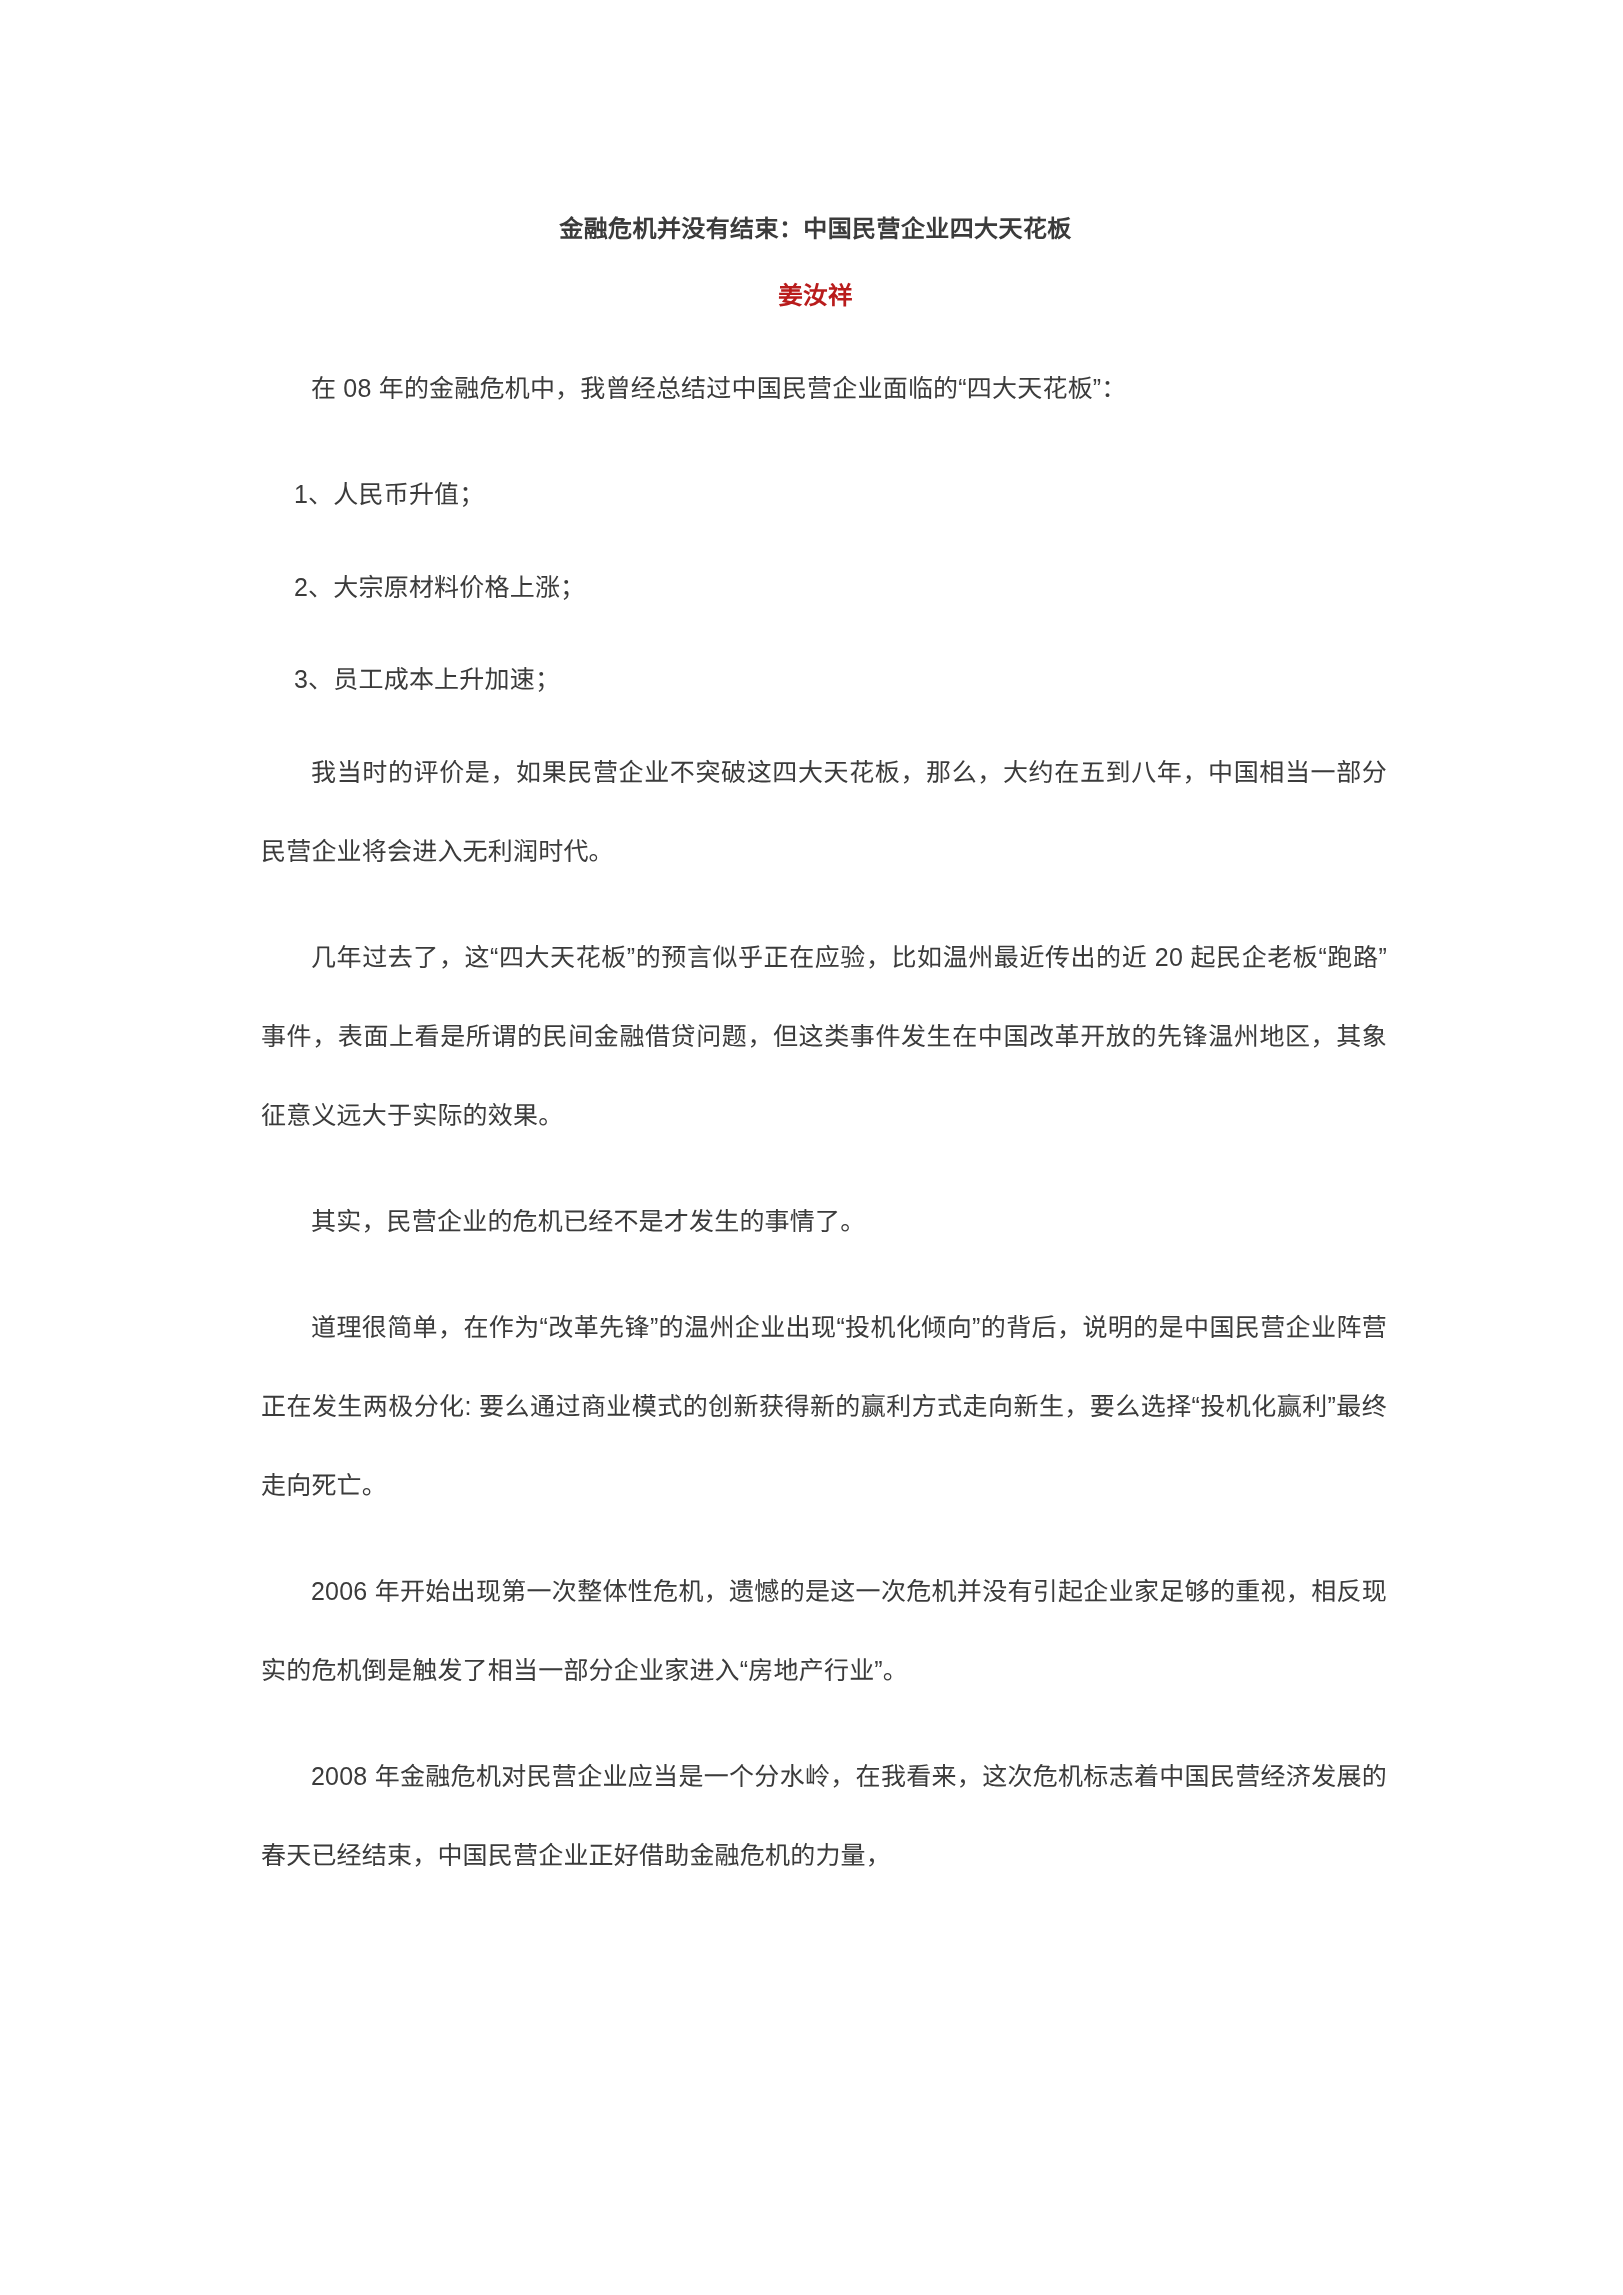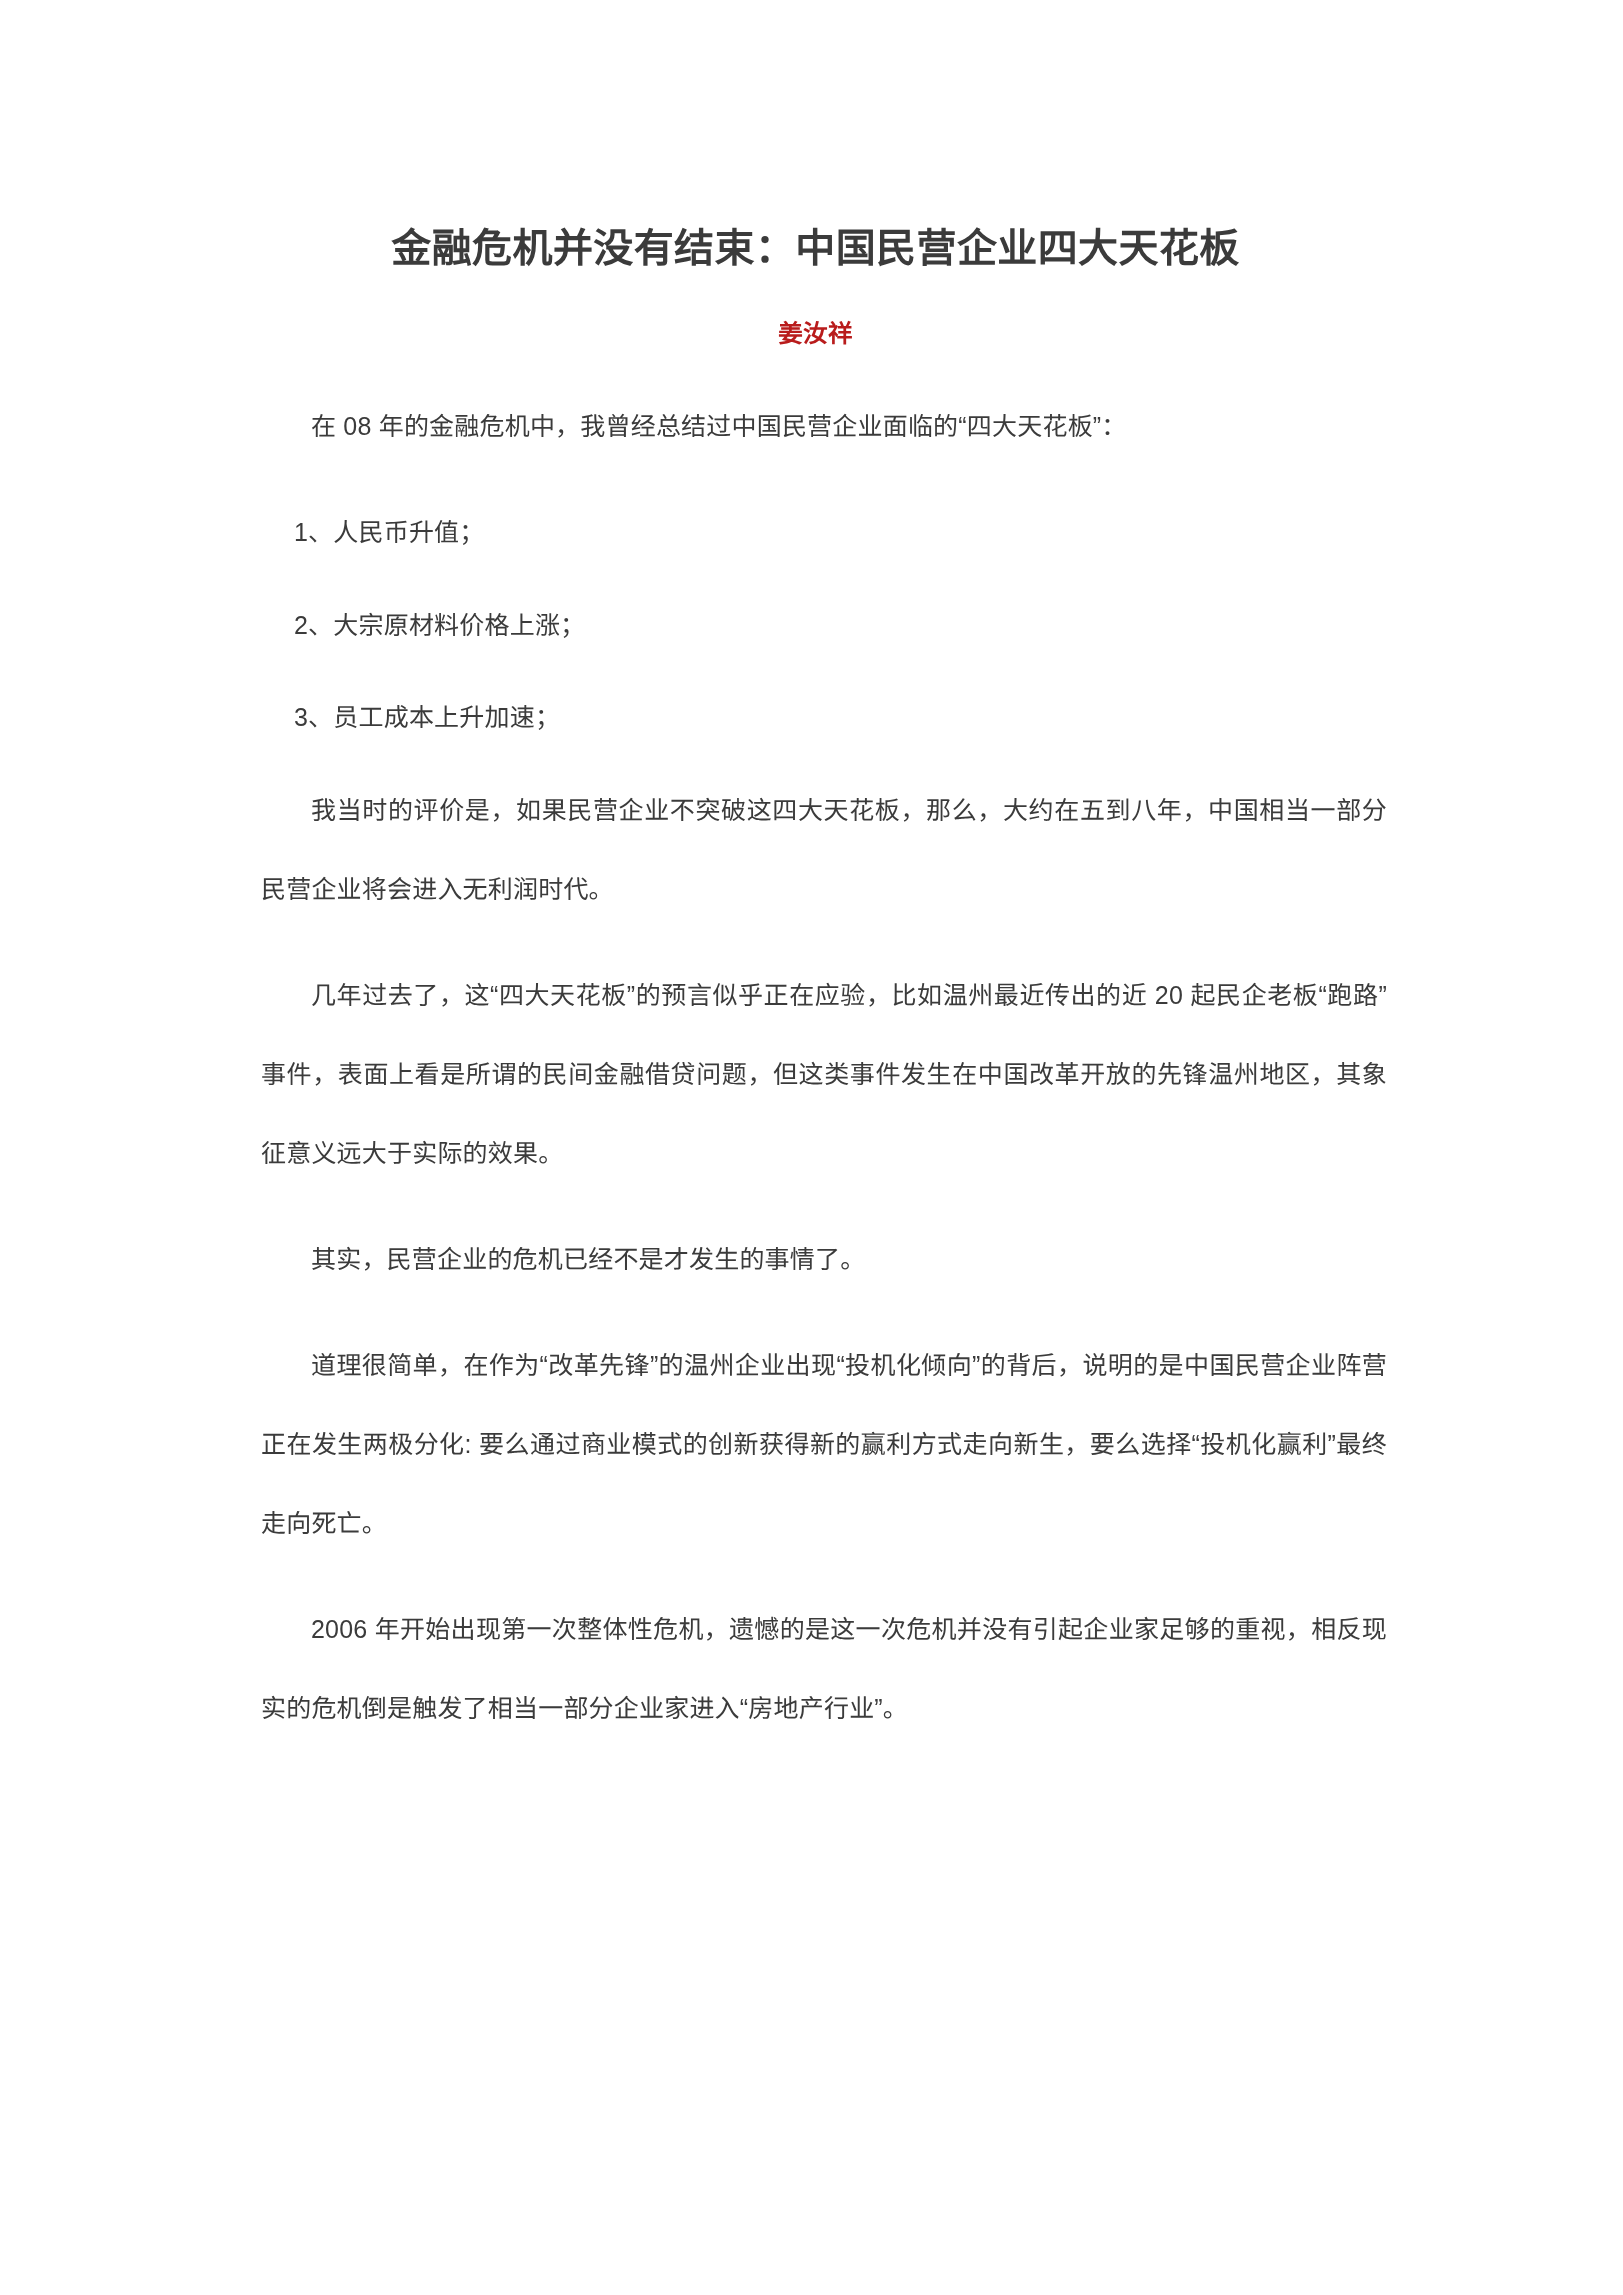--- a/index.html
+++ b/index.html
@@ -22,23 +22,23 @@
     box-sizing: border-box;
     overflow: hidden;
   }
   .content {
     position: absolute;
     left: 244px;
     top: 0;
     width: 1143px;
   }
   .doc-title {
-    margin: 8px;
+    margin: 0;
     padding-top: 213px;
-    font-size: 40px;
+    font-size: 24px;
     font-weight: bold;
     line-height: 1.35;
     text-align: center;
     letter-spacing: 0.4px;
     color: #3b3b3b;
   }
   .doc-author {
     margin: 0;
     padding-top: 34px;
     font-size: 24.5px;
@@ -98,17 +98,18 @@
       <p class="para">我当时的评价是，如果民营企业不突破这四大天花板，那么，大约在五到八年，中国相当一部分民营企业将会进入无利润时代。</p>
 
       <p class="para">几年过去了，这“四大天花板”的预言似乎正在应验，比如温州最近传出的近 20 起民企老板“跑路”事件，表面上看是所谓的民间金融借贷问题，但这类事件发生在中国改革开放的先锋温州地区，其象征意义远大于实际的效果。</p>
 
       <p class="para">其实，民营企业的危机已经不是才发生的事情了。</p>
 
       <p class="para">道理很简单，在作为“改革先锋”的温州企业出现“投机化倾向”的背后，说明的是中国民营企业阵营正在发生两极分化: 要么通过商业模式的创新获得新的赢利方式走向新生，要么选择“投机化赢利”最终走向死亡。</p>
 
       <p class="para">2006 年开始出现第一次整体性危机，遗憾的是这一次危机并没有引起企业家足够的重视，相反现实的危机倒是触发了相当一部分企业家进入“房地产行业”。</p>
 
+      <p class="para">2008 年金融危机对民营企业应当是一个分水岭，在我看来，这次危机标志着中国民营经济发展的春天已经结束，中国民营企业正好借助金融危机的力量，</p>
 
     </div>
   </div>
 </div>
 
 
 </body></html>

